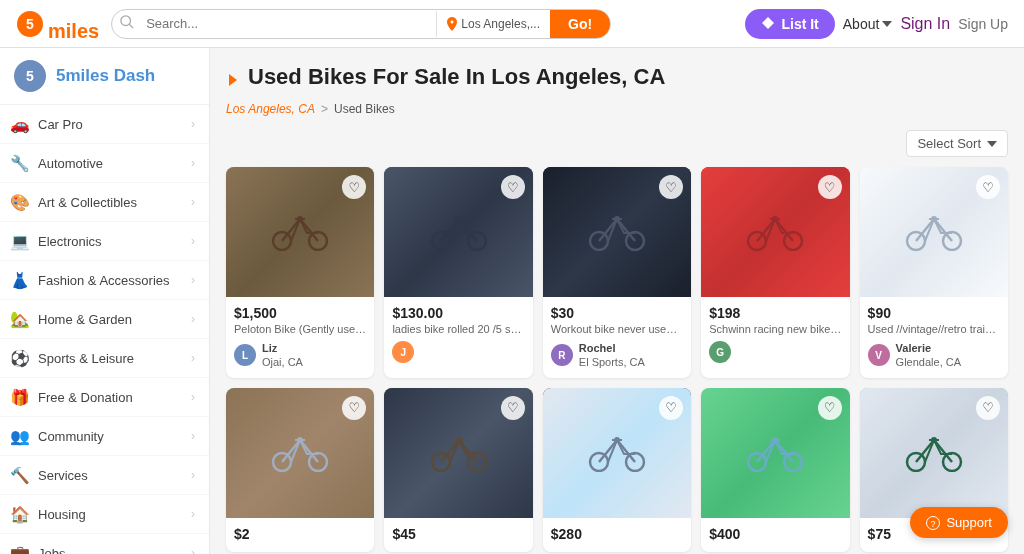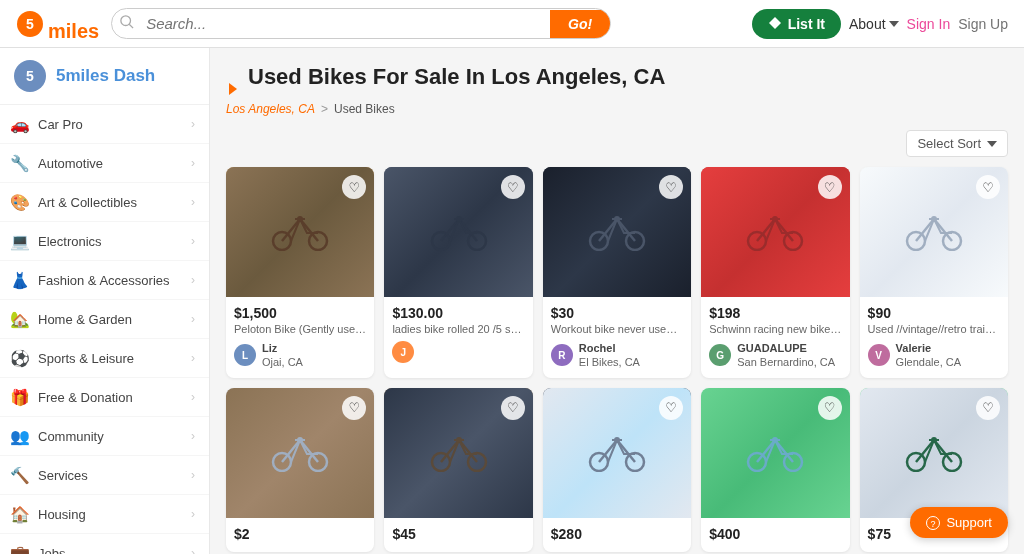--- a/index.html
+++ b/index.html
@@ -4,27 +4,27 @@
   <style>
     * { box-sizing: border-box; margin: 0; padding: 0; }
     body { font-family: -apple-system, BlinkMacSystemFont, 'Segoe UI', sans-serif; font-size: 13px; background: #f5f5f5; color: #333; overflow-x: hidden; }
     
     
     .header { background: #fff; border-bottom: 1px solid #e0e0e0; padding: 8px 16px; display: flex; align-items: center; gap: 12px; height: 48px; }
     .logo { display: flex; align-items: center; gap: 4px; font-weight: bold; font-size: 20px; color: #ff6b00; text-decoration: none; flex-shrink: 0; }
     .logo svg { width: 28px; height: 28px; }
     .search-bar { display: flex; align-items: center; flex: 1; max-width: 500px; border: 1px solid #ccc; border-radius: 20px; overflow: hidden; background: #fff; }
     .search-icon-wrap { padding: 0 8px; color: #aaa; }
-    .search-input { border: none; outline: none; flex: 1; padding: 6px 4px; font-size: 15px; font-style: italic; }
+    .search-input { border: none; outline: none; flex: 1; padding: 6px 4px; font-size: 13px; }
     .location-btn { display: flex; align-items: center; gap: 4px; background: none; border: none; border-left: 1px solid #e0e0e0; padding: 6px 10px; color: #555; cursor: pointer; font-size: 12px; white-space: nowrap; }
-    .go-btn { background: #ff6b00; color: #fff; border: none; padding: 6px 18px; font-weight: bold; cursor: pointer; font-size: 14px; font-style: italic; }
+    .go-btn { background: #ff6b00; color: #fff; border: none; padding: 6px 18px; font-weight: bold; cursor: pointer; font-size: 14px; }
     .header-right { display: flex; align-items: center; gap: 8px; margin-left: auto; }
-    .list-it-btn { background: #15803d; color: #fff; border: none; border-radius: 20px; padding: 7px 16px; font-weight: bold; cursor: pointer; display: flex; gap: 6px; font-size: 14px; }
+    .list-it-btn { background: #8b5cf6; color: #fff; border: none; border-radius: 20px; padding: 7px 16px; font-weight: bold; cursor: pointer; display: flex; gap: 6px; font-size: 14px; }
     .about-btn { background: none; border: none; cursor: pointer; font-size: 14px; color: #333; display: flex; align-items: center; gap: 3px; }
-    .sign-in-btn { background: none; border: none; cursor: pointer; font-size: 14px; color: #ec4899; }
+    .sign-in-btn { background: none; border: none; cursor: pointer; font-size: 16px; color: #701a75; }
     .sign-up-btn { background: none; border: none; cursor: pointer; font-size: 14px; color: #737373; }
 
     
     .main-layout { display: flex; height: calc(100vh - 48px); overflow: hidden; }
     
     
     .sidebar { width: 210px; flex-shrink: 0; background: #fff; border-right: 1px solid #e8e8e8; overflow-y: auto; padding-bottom: 20px; }
     .sidebar-user { display: flex; align-items: center; gap: 10px; padding: 12px 14px; border-bottom: 1px solid #f0f0f0; }
     .sidebar-avatar { width: 32px; height: 32px; border-radius: 50%; background: #6c8ebf; display: flex; align-items: center; justify-content: center; color: white; font-weight: bold; font-size: 14px; flex-shrink: 0; }
     .sidebar-username { color: #4a90d9; font-weight: 600; font-size: 17px; }
@@ -91,20 +91,26 @@
   </a>
 
   <div class="search-bar">
     <div class="search-icon-wrap">
       <svg width="14" height="14" viewBox="0 0 16 16" fill="#aaa">
           <circle cx="6.5" cy="6.5" r="5.5" stroke="#aaa" stroke-width="1.5" fill="none"></circle>
           <line x1="10.5" y1="10.5" x2="15" y2="15" stroke="#aaa" stroke-width="1.5"></line>
         </svg>
     </div>
     <input class="search-input" type="text" placeholder="Search..." style="">
+    <button class="location-btn">
+      <svg width="10" height="14" viewBox="0 0 10 14" fill="#ff6b00">
+          <path d="M5 0C2.24 0 0 2.24 0 5c0 3.75 5 9 5 9s5-5.25 5-9c0-2.76-2.24-5-5-5zm0 6.5C4.17 6.5 3.5 5.83 3.5 5S4.17 3.5 5 3.5 6.5 4.17 6.5 5 5.83 6.5 5 6.5z"></path>
+        </svg>
+      <span>Los Angeles,...</span>
+    </button>
     <button class="go-btn">Go!</button>
   </div>
 
   <div class="header-right">
     <button class="list-it-btn">
       <svg width="14" height="14" viewBox="0 0 14 14" fill="white">
           <polygon points="7,1 13,7 7,13 1,7"></polygon>
         </svg>
       <span>List It</span>
     </button>
@@ -211,21 +217,21 @@
       <span class="sidebar-item-label">Jobs</span>
     </div>
     <span class="sidebar-item-arrow">›</span>
   </div>
       </div>
 
   </aside>
 
   <main class="content">
 
-    <div style="display:flex; align-items:flex-end; gap:8px; margin-bottom:6px;">
+    <div style="display:flex; align-items:center; gap:8px; margin-bottom:6px;">
       <svg width="14" height="14" viewBox="0 0 14 14" fill="#ff6b00">
           <polygon points="3,1 11,7 3,13"></polygon>
         </svg>
       <h1 class="page-title">Used Bikes For Sale In Los Angeles, CA</h1>
     </div>
 
     <div class="breadcrumb">
       <span class="breadcrumb-link">Los Angeles, CA</span>
       <span class="breadcrumb-sep">&gt;</span>
       <span class="breadcrumb-current">Used Bikes</span>
@@ -306,21 +312,21 @@
       </div>
       <div class="card-heart">♡</div>
     </div>
     <div class="card-body">
       <div class="card-price">$30</div>
       <div class="card-desc">Workout bike never used s...</div>
       <div class="card-seller">
         <div class="seller-avatar av-purple">R</div>
         <div class="seller-info">
           <div class="seller-name">Rochel</div>
-          <div>El Bikes, CA</div>
+          <div>El Sports, CA</div>
         </div>
       </div>
     </div>
   </div>
         <div class="card">
     <div class="card-img-placeholder bike-img-4" style="background-color:#c53030; position:relative;">
       <div style="position:absolute; inset:0; display:flex; align-items:center; justify-content:center;">
         <svg width="60" height="38" viewBox="0 0 60 38" fill="none" xmlns="http://www.w3.org/2000/svg">
           <circle cx="12" cy="28" r="9" stroke="#9b2c2c" stroke-width="2.5" fill="none"></circle>
           <circle cx="48" cy="28" r="9" stroke="#9b2c2c" stroke-width="2.5" fill="none"></circle>
@@ -331,24 +337,20 @@
           <line x1="25" y1="6" x2="35" y2="6" stroke="#9b2c2c" stroke-width="2"></line>
         </svg>
       </div>
       <div class="card-heart">♡</div>
     </div>
     <div class="card-body">
       <div class="card-price">$198</div>
       <div class="card-desc">Schwinn racing new bike fo...</div>
       <div class="card-seller">
         <div class="seller-avatar av-green">G</div>
-        <div class="seller-info">
-          <div class="seller-name">GUADALUPE</div>
-          <div>San Bernardino, CA</div>
-        </div>
       </div>
     </div>
   </div>
         <div class="card">
     <div class="card-img-placeholder bike-img-5" style="background-color:#e8eded; position:relative;">
       <div style="position:absolute; inset:0; display:flex; align-items:center; justify-content:center;">
         <svg width="60" height="38" viewBox="0 0 60 38" fill="none" xmlns="http://www.w3.org/2000/svg">
           <circle cx="12" cy="28" r="9" stroke="#a0aec0" stroke-width="2.5" fill="none"></circle>
           <circle cx="48" cy="28" r="9" stroke="#a0aec0" stroke-width="2.5" fill="none"></circle>
           <polyline points="30,6 12,28" stroke="#a0aec0" stroke-width="2.5"></polyline>

